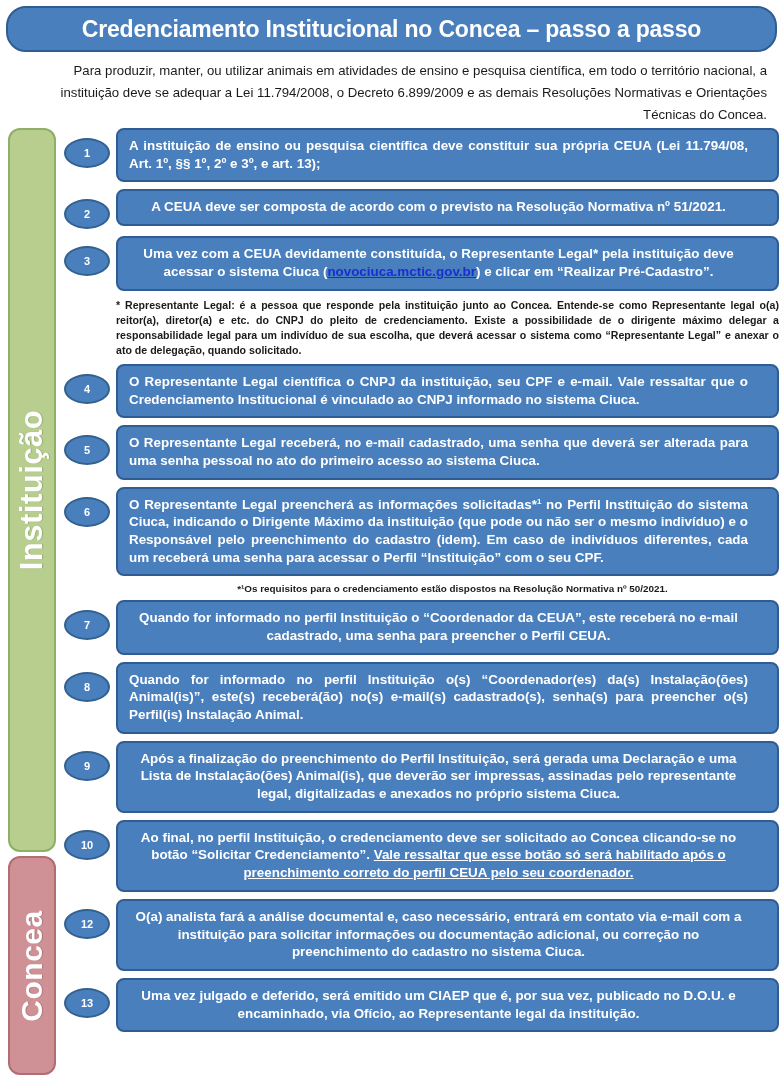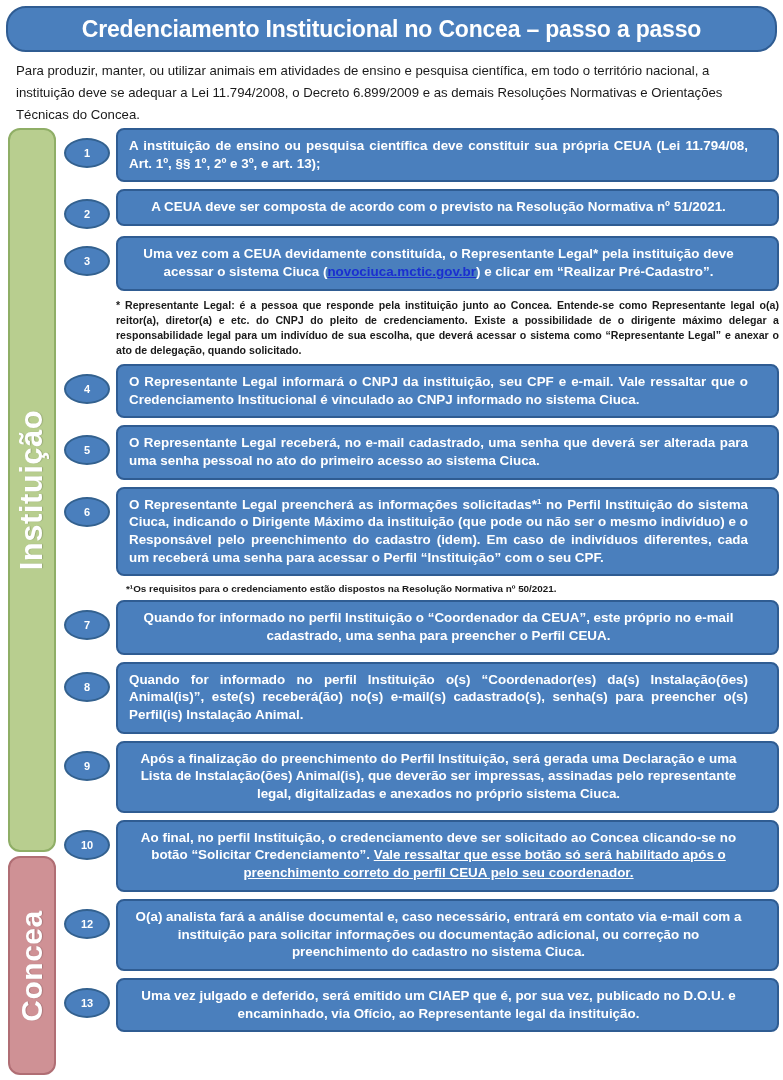--- a/index.html
+++ b/index.html
@@ -41,21 +41,21 @@
     letter-spacing: -0.2px;
     white-space: nowrap;
   }
 
   
   .intro {
     position: absolute;
     left: 16px;
     top: 60px;
     width: 751px;
-    text-align: left;
+    text-align: right;
     font-size: 13.2px;
     line-height: 1.65;
     color: #1a1a1a;
   }
 
   
   .rail {
     position: absolute;
     left: 8px;
     width: 48px;
@@ -150,21 +150,21 @@
     line-height: 1.42;
     color: #1a1a1a;
     font-weight: bold;
     text-align: justify;
     text-justify: inter-word;
   }
   .footnote.tight {
     margin: 1px 0 5px 62px;
     font-size: 9.9px;
     line-height: 1.2;
-    text-align: left;
+    text-align: center;
   }
   .sup { font-size: 8px; vertical-align: super; }
 </style>
 </head>
 <body>
 
 <div id="page">
 
   <div class="header-bar">
     <div class="header-title">Credenciamento Institucional no Concea – passo a passo</div>
@@ -192,37 +192,37 @@
     </div>
 
     <div class="step">
       <div class="bubble">3</div>
       <div class="box nojustify"><span>Uma vez com a CEUA devidamente constituída, o Representante Legal* pela instituição deve acessar o sistema Ciuca (</span><a href="#" class="link">novociuca.mctic.gov.br</a><span>) e clicar em “Realizar Pré-Cadastro”.</span></div>
     </div>
     <div class="footnote">* Representante Legal: é a pessoa que responde pela instituição junto ao Concea. Entende-se como Representante legal o(a) reitor(a), diretor(a) e etc. do CNPJ do pleito de credenciamento. Existe a possibilidade de o dirigente máximo delegar a responsabilidade legal para um indivíduo de sua escolha, que deverá acessar o sistema como “Representante Legal” e anexar o ato de delegação, quando solicitado.</div>
 
     <div class="step">
       <div class="bubble">4</div>
-      <div class="box">O Representante Legal informará o CNPJ da instituição, seu CPF e e-mail. Vale ressaltar que o Credenciamento Institucional é vinculado ao CNPJ informado no sistema Ciuca.</div>
+      <div class="box">O Representante Legal científica o CNPJ da instituição, seu CPF e e-mail. Vale ressaltar que o Credenciamento Institucional é vinculado ao CNPJ informado no sistema Ciuca.</div>
     </div>
 
     <div class="step">
       <div class="bubble">5</div>
       <div class="box">O Representante Legal receberá, no e-mail cadastrado, uma senha que deverá ser alterada para uma senha pessoal no ato do primeiro acesso ao sistema Ciuca.</div>
     </div>
 
     <div class="step">
       <div class="bubble">6</div>
       <div class="box"><span>O Representante Legal preencherá as informações solicitadas*</span><span class="sup">1</span><span> no Perfil Instituição do sistema Ciuca, indicando o Dirigente Máximo da instituição (que pode ou não ser o mesmo indivíduo) e o Responsável pelo preenchimento do cadastro (idem). Em caso de indivíduos diferentes, cada um receberá uma senha para acessar o Perfil “Instituição” com o seu CPF.</span></div>
     </div>
     <div class="footnote tight">*¹Os requisitos para o credenciamento estão dispostos na Resolução Normativa nº 50/2021.</div>
 
     <div class="step">
       <div class="bubble">7</div>
-      <div class="box nojustify">Quando for informado no perfil Instituição o “Coordenador da CEUA”, este próprio no e-mail cadastrado, uma senha para preencher o Perfil CEUA.</div>
+      <div class="box nojustify">Quando for informado no perfil Instituição o “Coordenador da CEUA”, este receberá no e-mail cadastrado, uma senha para preencher o Perfil CEUA.</div>
     </div>
 
     <div class="step">
       <div class="bubble">8</div>
       <div class="box">Quando for informado no perfil Instituição o(s) “Coordenador(es) da(s)  Instalação(ões) Animal(is)”, este(s) receberá(ão) no(s) e-mail(s) cadastrado(s), senha(s) para preencher o(s) Perfil(is) Instalação Animal.</div>
     </div>
 
     <div class="step">
       <div class="bubble">9</div>
       <div class="box nojustify">Após a finalização do preenchimento do Perfil Instituição, será gerada uma Declaração e uma Lista de Instalação(ões) Animal(is), que deverão ser impressas, assinadas pelo representante legal, digitalizadas e anexados no próprio sistema Ciuca.</div>

